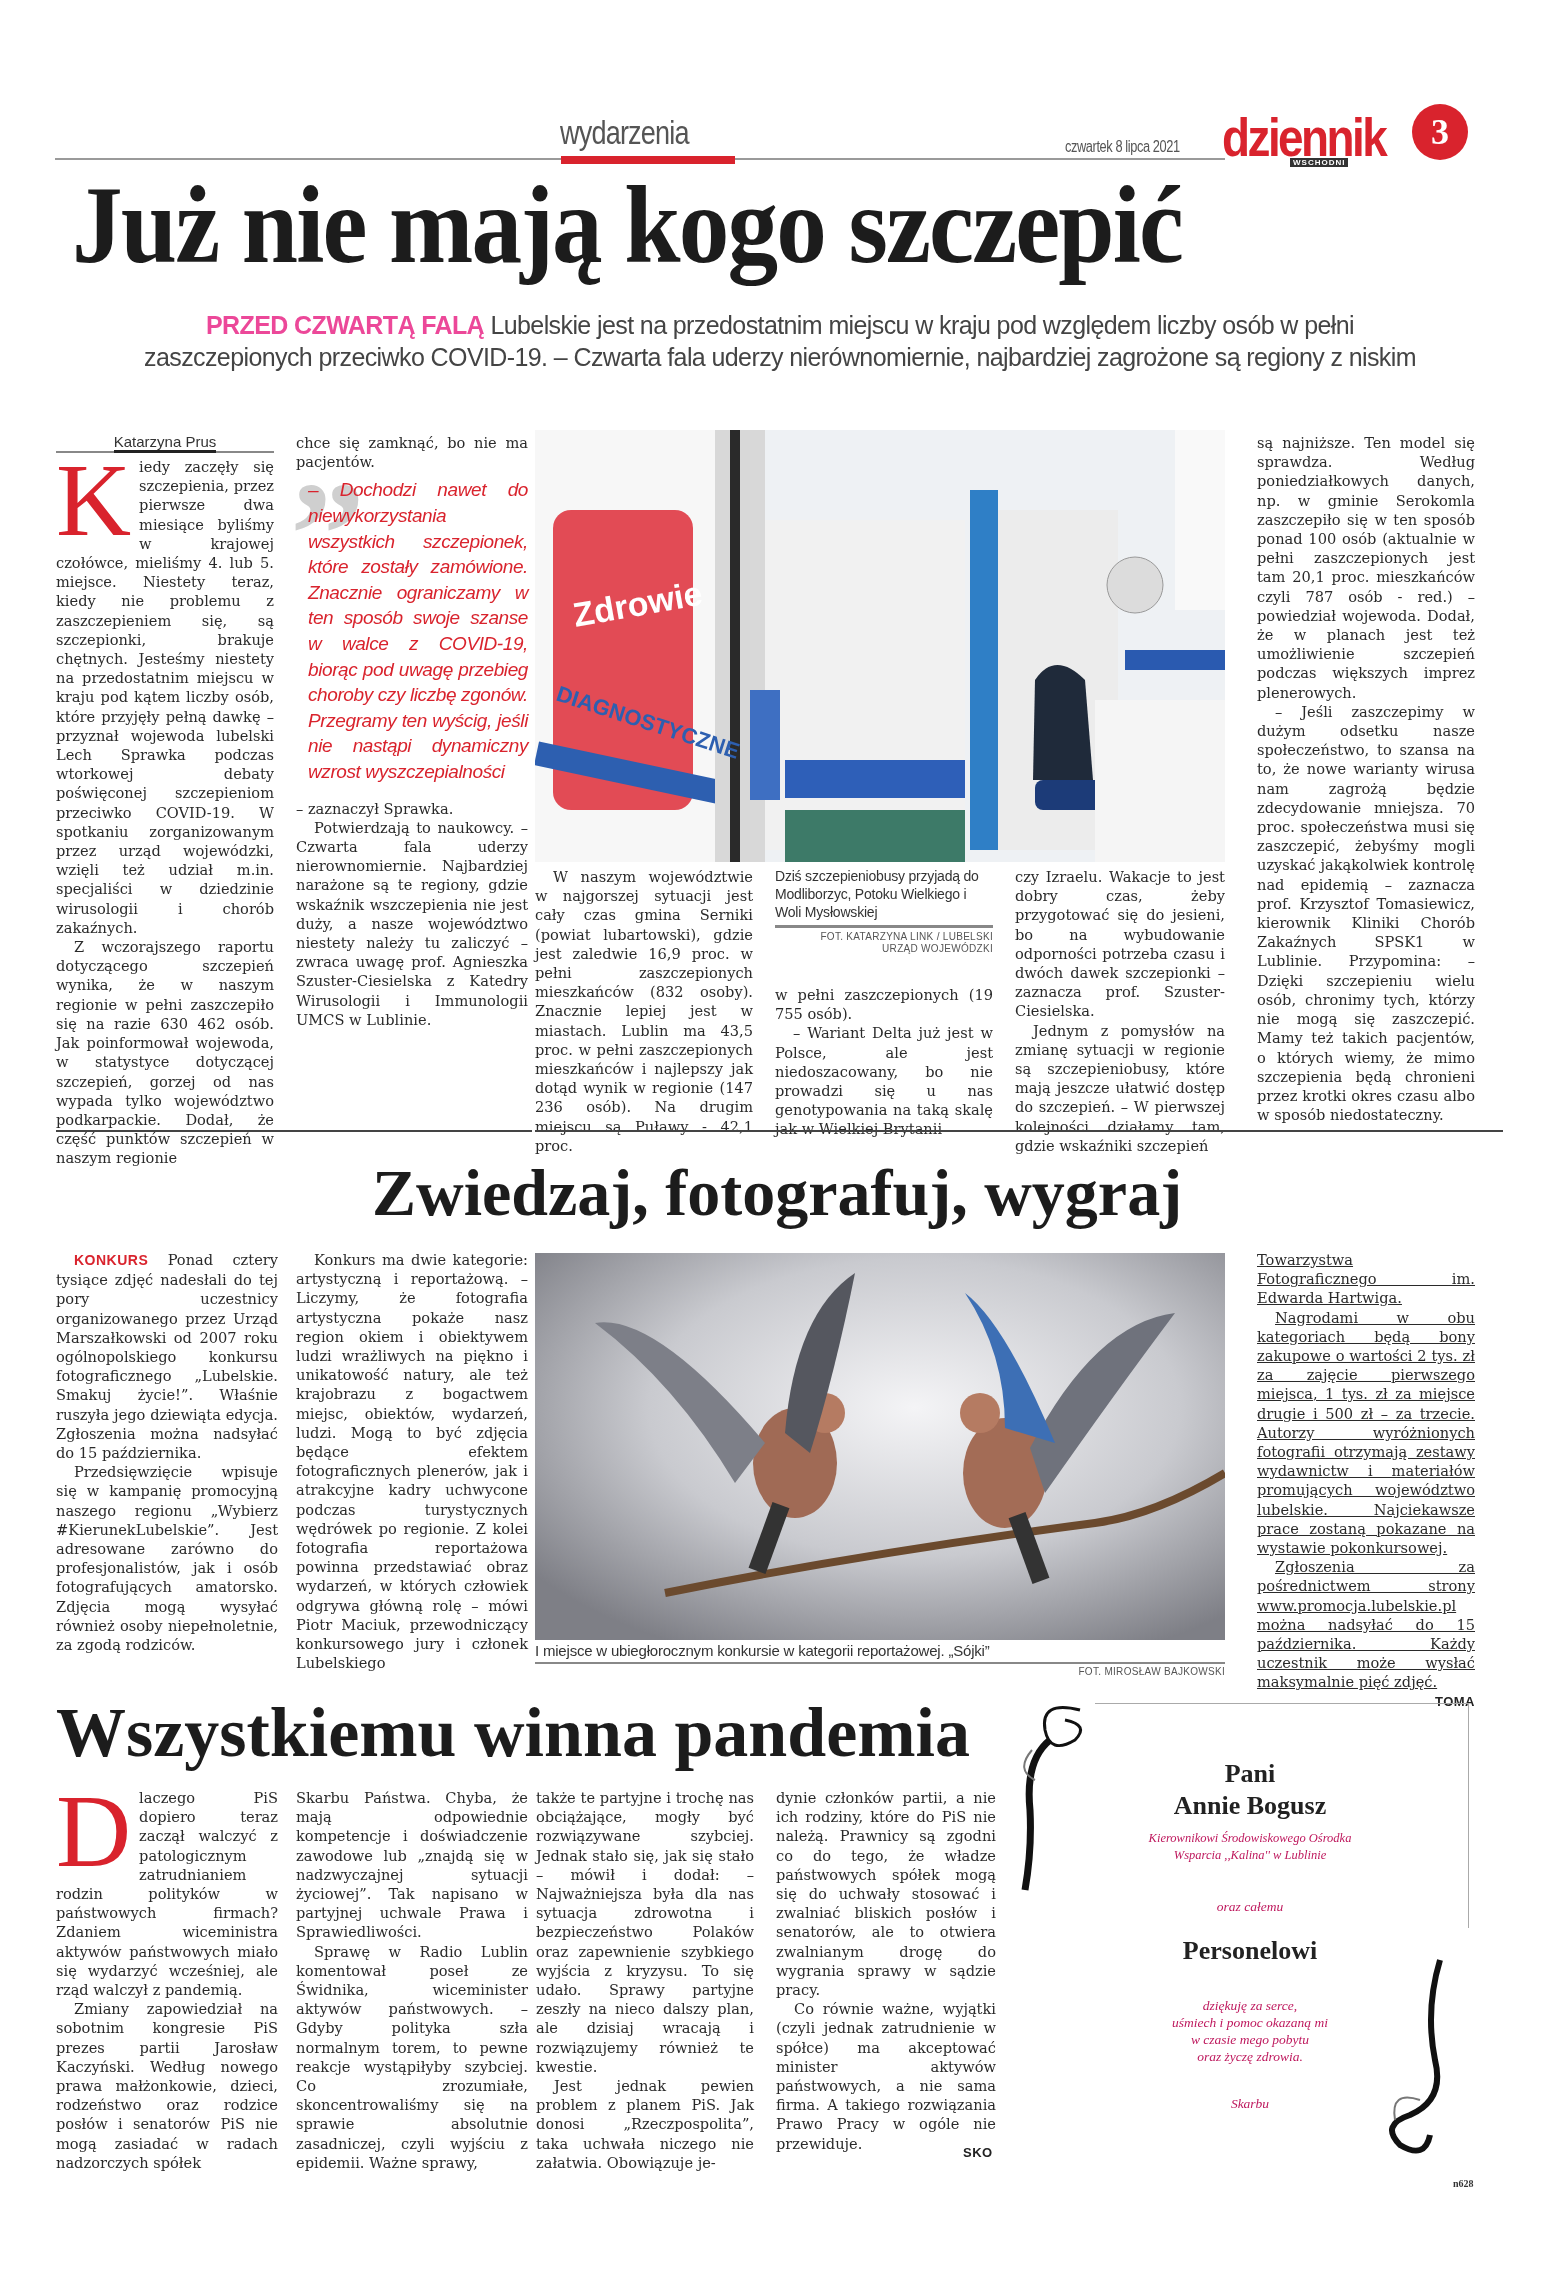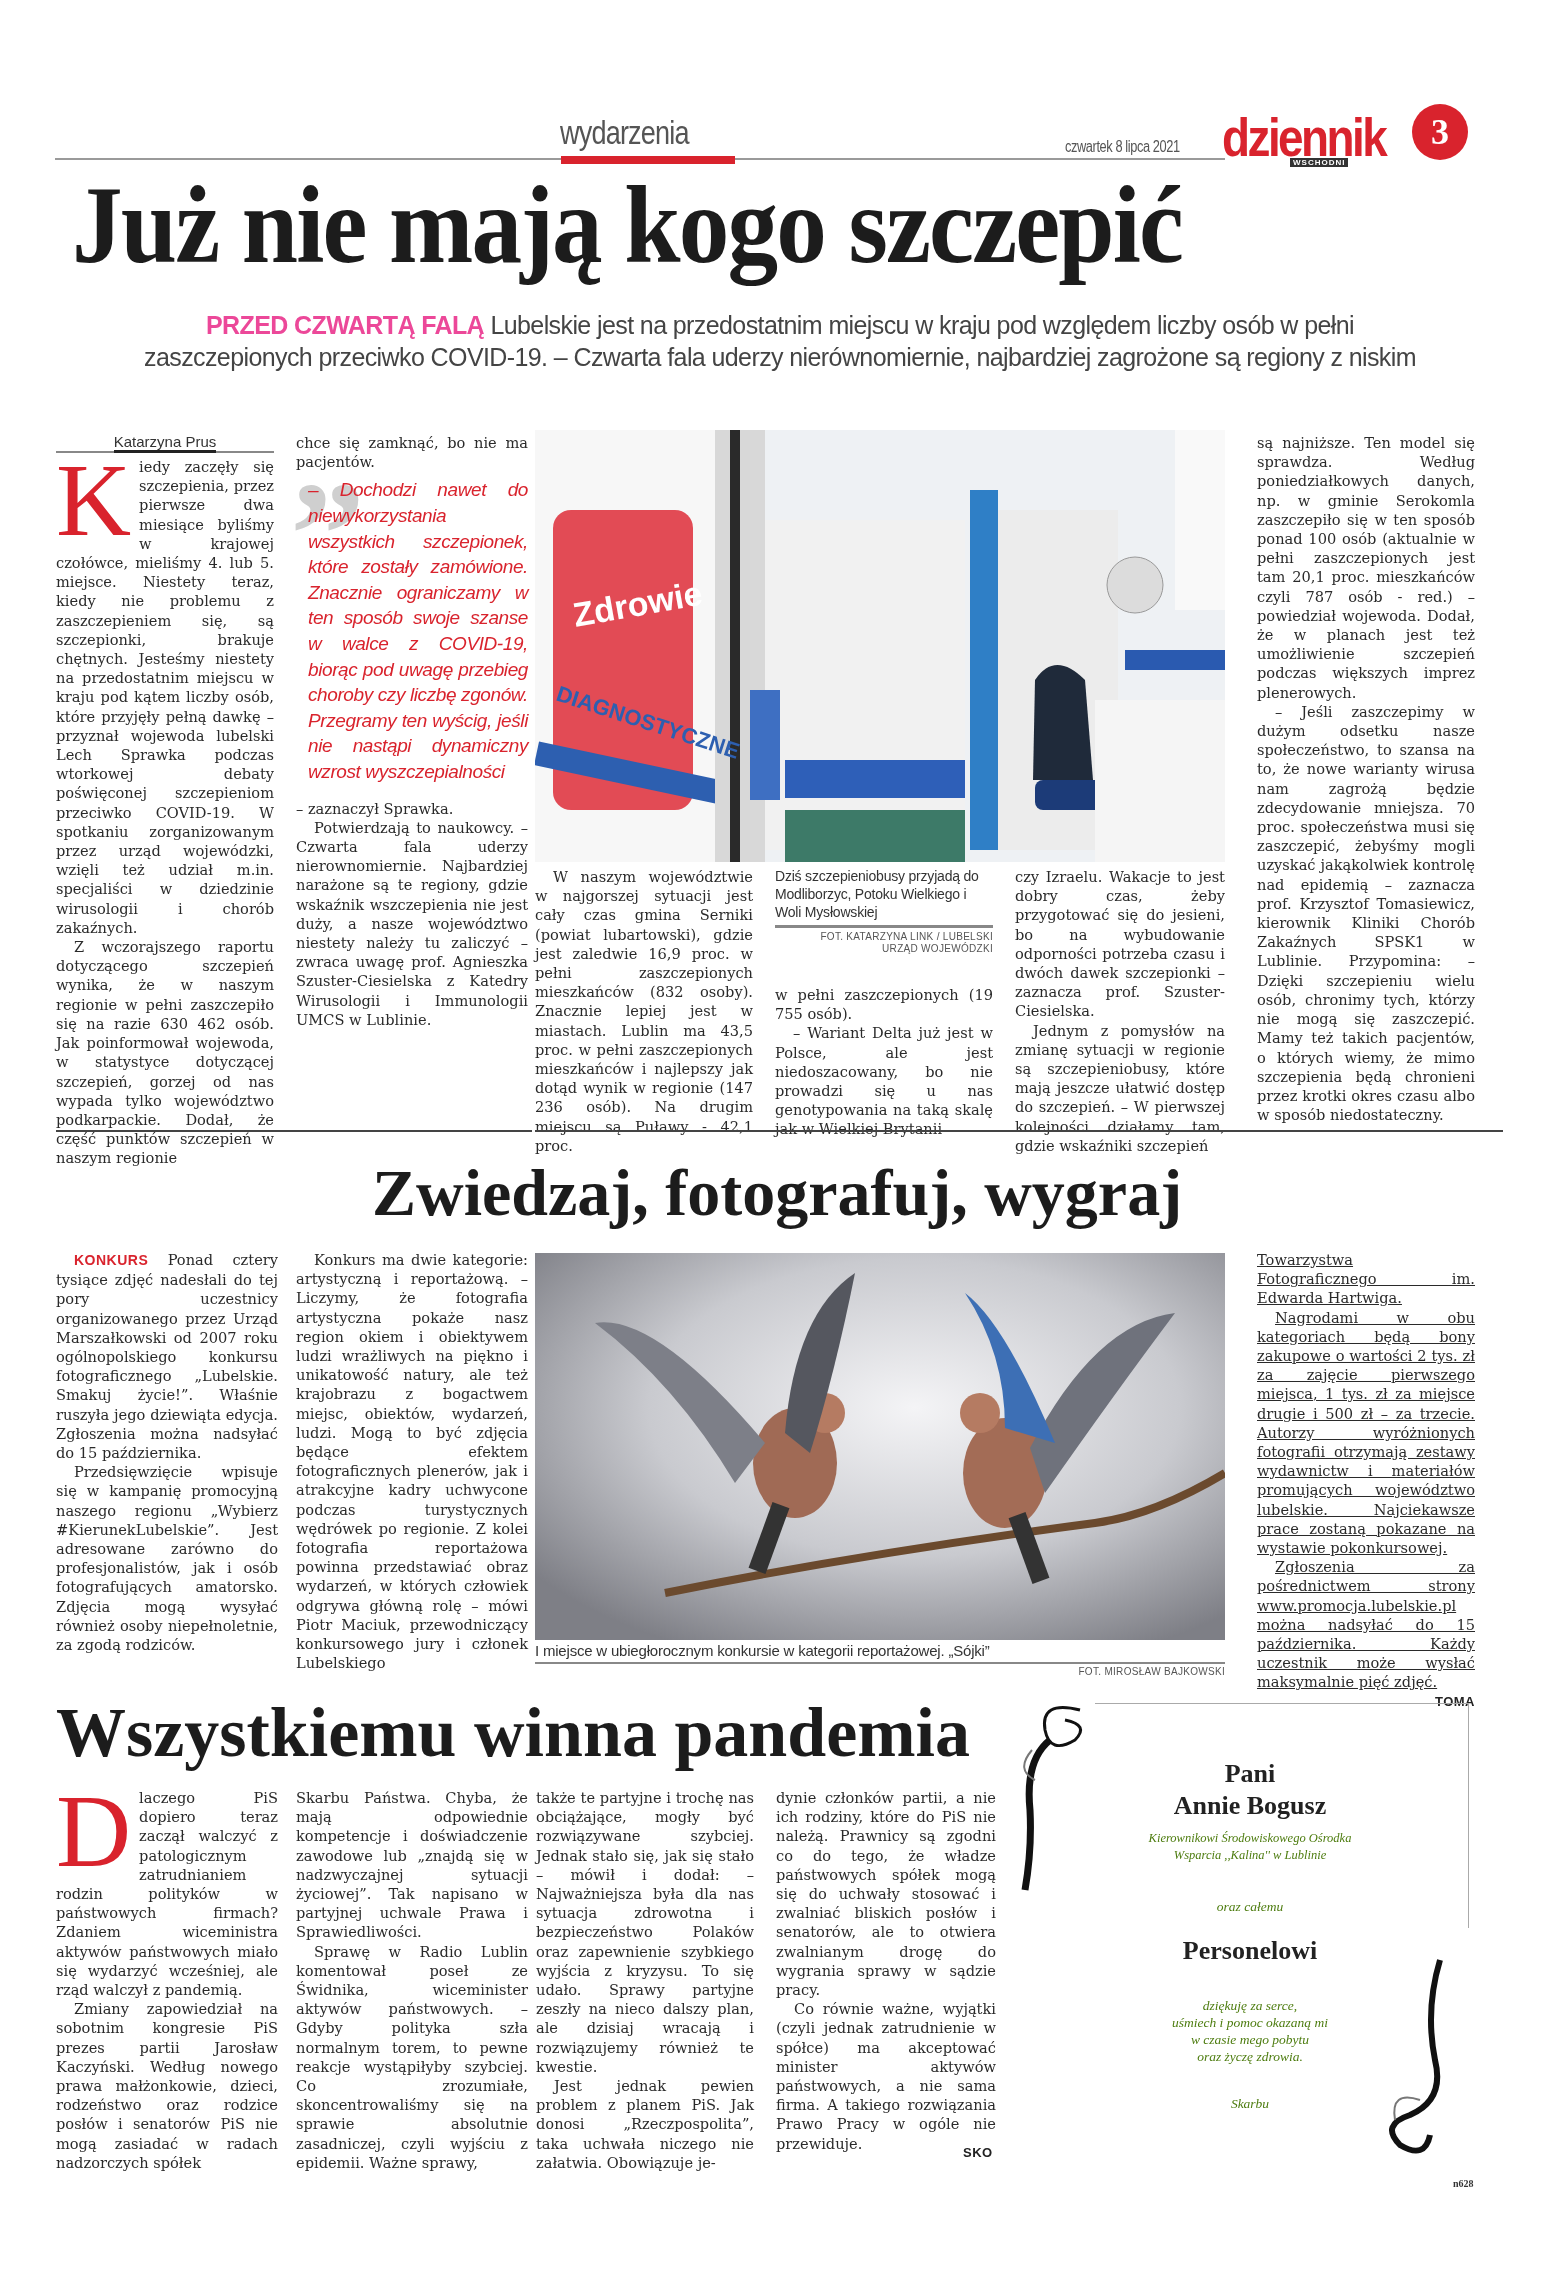--- a/index.html
+++ b/index.html
@@ -46,21 +46,21 @@
   .signoff { font-family: "Liberation Sans", sans-serif; font-weight: bold; font-size: 13px; color: #222; letter-spacing: 0.5px; }
 
   
   .photo { overflow: hidden; }
   .van-photo { background: linear-gradient(180deg,#e8eef3 0%, #f4f4f4 50%, #dcdcdc 100%); }
   .bird-photo { background: radial-gradient(ellipse at 55% 45%, #f2f2f3 0%, #cfd0d4 45%, #8e8f96 100%); }
 
   
   .ad { font-family: "Liberation Serif", serif; text-align: center; color: #222; }
   .ad-name { font-weight: bold; font-size: 26px; line-height: 32px; }
-  .ad-italic { font-style: italic; font-size: 13.5px; line-height: 17px; color: #4d7c0f; }
+  .ad-italic { font-style: italic; font-size: 13.5px; line-height: 17px; color: #be185d; }
   .ad-frame { border-top: 1px solid #aaa; border-right: 1px solid #aaa; }
   .footnote { font-family: "Liberation Serif", serif; font-size: 10px; color: #333; font-weight: bold; }
 </style>
 </head>
 <body>
 
 <div class="abs top-rule" style="left:55px; top:158px; width:1170px; height:2px;"></div>
 <div class="abs section-label" style="left:560px; top:114px;">wydarzenia</div>
 <div class="abs section-bar" style="left:561px; top:156px; width:174px; height:8px;"></div>
 <div class="abs date" style="left:1065px; top:138px;">czwartek 8 lipca 2021</div>

